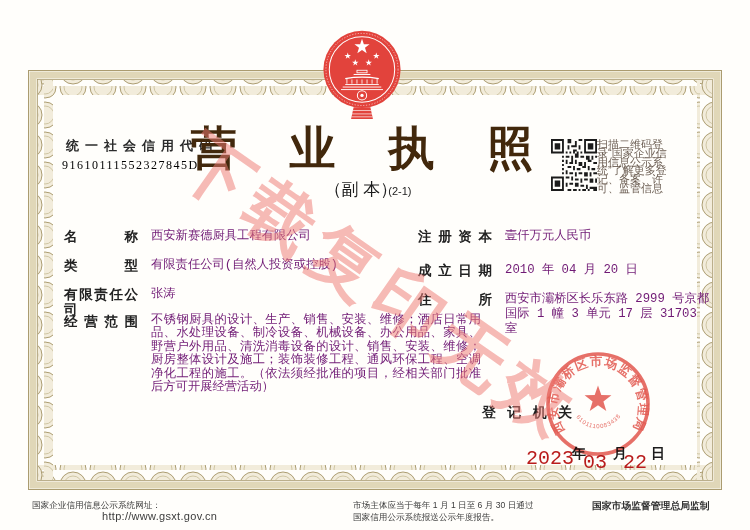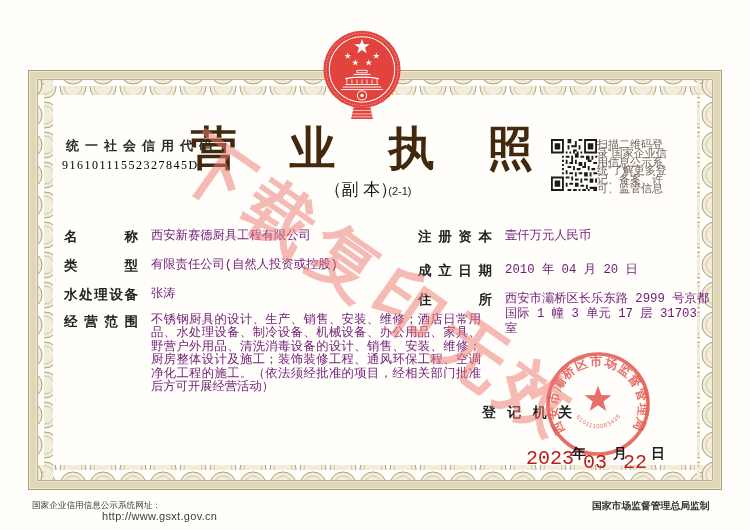--- a/index.html
+++ b/index.html
@@ -134,21 +134,21 @@
 
   <div class="row" style="left:64px;top:229px;">
     <div class="flabel">名称</div>
     <div class="fvalue">西安新赛德厨具工程有限公司</div>
   </div>
   <div class="row" style="left:64px;top:258px;">
     <div class="flabel">类型</div>
     <div class="fvalue">有限责任公司(自然人投资或控股)</div>
   </div>
   <div class="row" style="left:64px;top:287px;">
-    <div class="flabel">水处理设备</div>
+    <div class="flabel">有限责任公司</div>
     <div class="fvalue">张涛</div>
   </div>
   <div class="row" style="left:418px;top:229px;">
     <div class="flabel">注册资本</div>
     <div class="fvalue">壹仟万元人民币</div>
   </div>
 
   <div class="row scope" style="left:64px;top:314px;">
     <div class="flabel">经营范围</div>
     <div class="fvalue">不锈钢厨具的设计、生产、销售、安装、维修；酒店日常用品、水处理设备、制冷设备、机械设备、办公用品、家具、野营户外用品、清洗消毒设备的设计、销售、安装、维修；厨房整体设计及施工；装饰装修工程、通风环保工程、空调净化工程的施工。（依法须经批准的项目，经相关部门批准后方可开展经营活动）</div>
@@ -185,15 +185,19 @@
     <span class="d-num" style="left:63px;top:6px;">03</span>
     <span class="d-unit" style="left:93px;top:0;">月</span>
     <span class="d-num" style="left:103px;top:6px;">22</span>
     <span class="d-unit" style="left:131px;top:0;">日</span>
   </div>
 
   <div class="abs watermark">下载复印无效</div>
 
   <div class="abs foot foot-web-label">国家企业信用信息公示系统网址：</div>
   <div class="abs foot foot-web-url">http://www.gsxt.gov.cn</div>
+  <div class="abs foot foot-notice">
+    <div>市场主体应当于每年 1 月 1 日至 6 月 30 日通过</div>
+    <div>国家信用公示系统报送公示年度报告。</div>
+  </div>
   <div class="abs foot foot-producer">国家市场监督管理总局监制</div>
 
 </div>
 
 </body></html>

